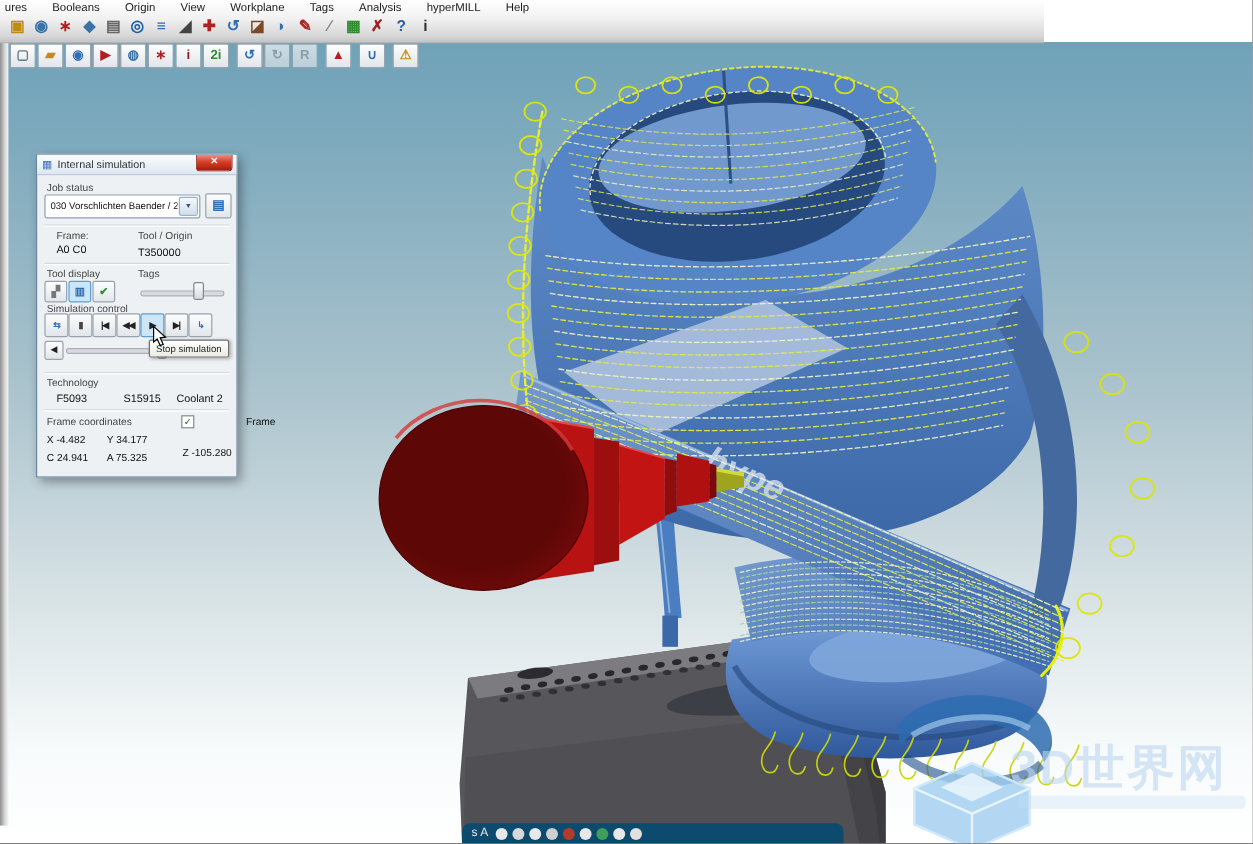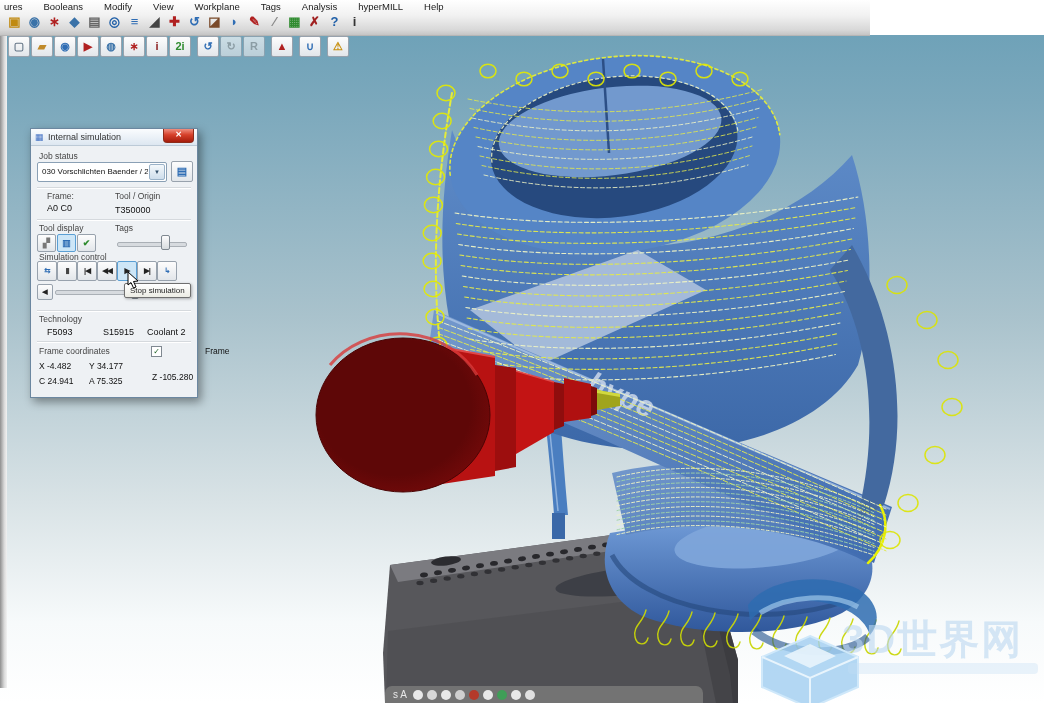--- a/index.html
+++ b/index.html
@@ -59,21 +59,21 @@
   .slider-track{position:absolute;height:3px;background:#d7dbdf;border:1px solid #aab0b6;border-radius:2px;}
   .slider-thumb{position:absolute;width:7px;height:13px;background:linear-gradient(#fcfcfc,#d8dcdf);
                 border:1px solid #7f8890;border-radius:2px;}
   .tooltip{position:absolute;left:93px;top:154px;padding:2px 5px;font-size:8px;color:#222;
            background:linear-gradient(#ffffff,#ecece4);border:1px solid #6f6f6f;border-radius:2px;
            box-shadow:1px 1px 3px rgba(0,0,0,.3);white-space:nowrap;z-index:3;}
   .cursor{position:absolute;left:96px;top:143px;z-index:4;}
   .checkbox{position:absolute;width:9px;height:9px;background:#fff;border:1px solid #7f8890;
             font-size:8px;line-height:9px;text-align:center;color:#1b5e20;}
   
-  .bottom-bar{position:absolute;left:385px;top:686px;width:318px;height:17px;background:#737373;
+  .bottom-bar{position:absolute;left:385px;top:686px;width:318px;height:17px;background:#0c4a6e;
               border-radius:7px 7px 0 0;z-index:20;display:flex;align-items:center;gap:4px;
               padding-left:8px;box-sizing:border-box;}
   .bottom-bar .bb-text{color:#e8e8e8;font-size:10px;margin-right:2px;}
   .bb-dot{width:10px;height:10px;border-radius:50%;}
 </style>
 </head>
 <body>
 <div id="app">
 
   <div class="viewport">
@@ -308,21 +308,21 @@
     </svg>
   </div>
 
   <div class="left-border"></div>
 
 
   <div class="chrome">
     <div class="menu-bar">
         <span class="menu-item">ures</span>
         <span class="menu-item">Booleans</span>
-        <span class="menu-item">Modify</span>
+        <span class="menu-item">Origin</span>
         <span class="menu-item">View</span>
         <span class="menu-item">Workplane</span>
         <span class="menu-item">Tags</span>
         <span class="menu-item">Analysis</span>
         <span class="menu-item">hyperMILL</span>
         <span class="menu-item">Help</span>
       </div>
     <div class="tb1">
         <span class="tb1-icon" style="color: rgb(192, 138, 16);">▣</span>
         <span class="tb1-icon" style="color: rgb(58, 114, 168);">◉</span>

